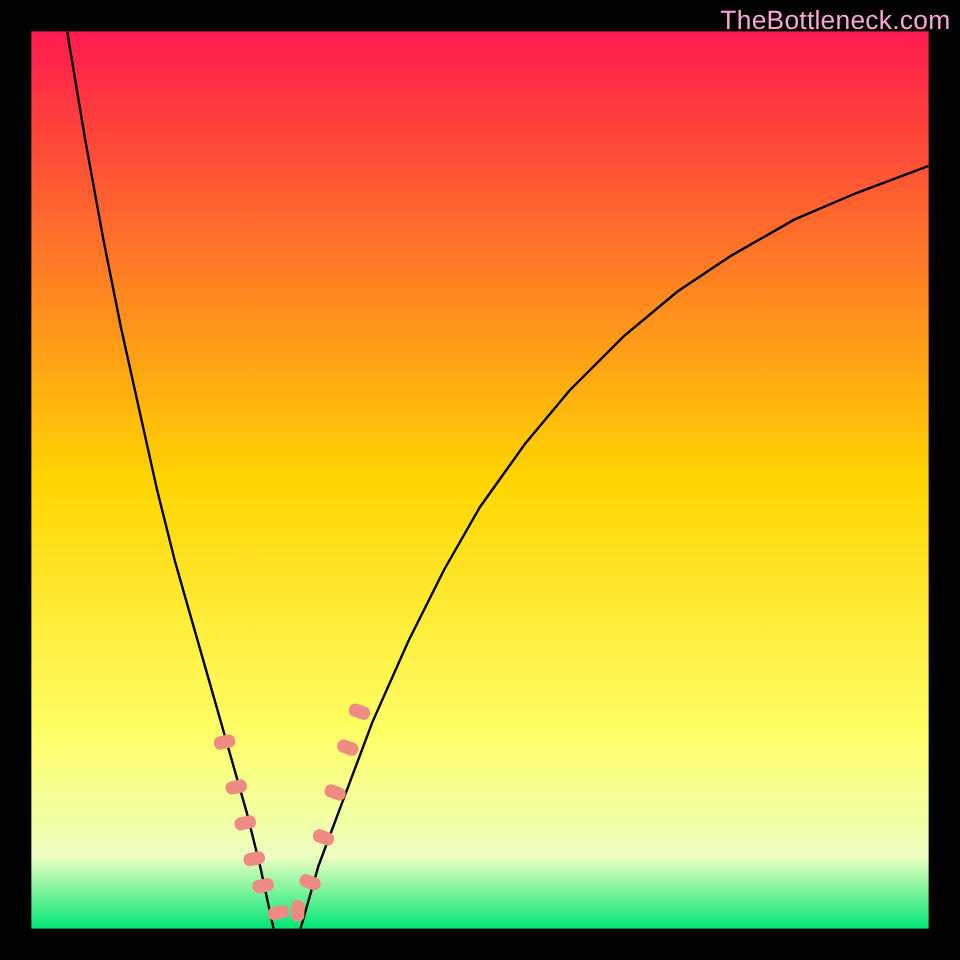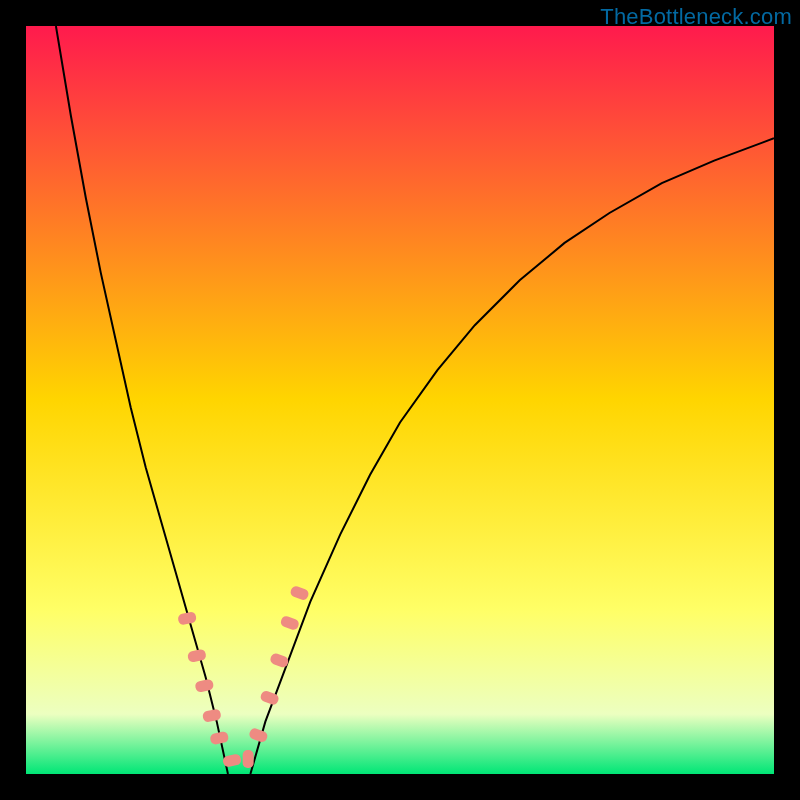--- a/index.html
+++ b/index.html
@@ -23,21 +23,21 @@
     position: absolute;
     left: 0;
     top: 0;
     width: 748px;
     height: 748px;
   }
   .watermark {
     position: absolute;
     top: 4px;
     right: 8px;
-    color: #0369a1;
+    color: #f9a8d4;
     font-size: 22px;
     font-weight: 500;
     letter-spacing: 0.2px;
   }
 </style>
 </head>
 <body>
 
 <div class="watermark">TheBottleneck.com</div>
 

